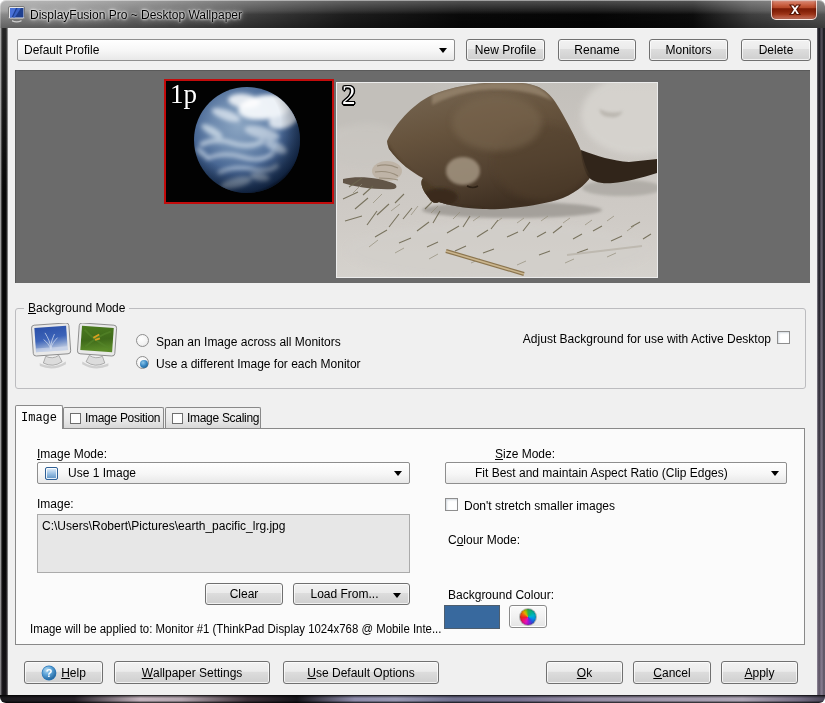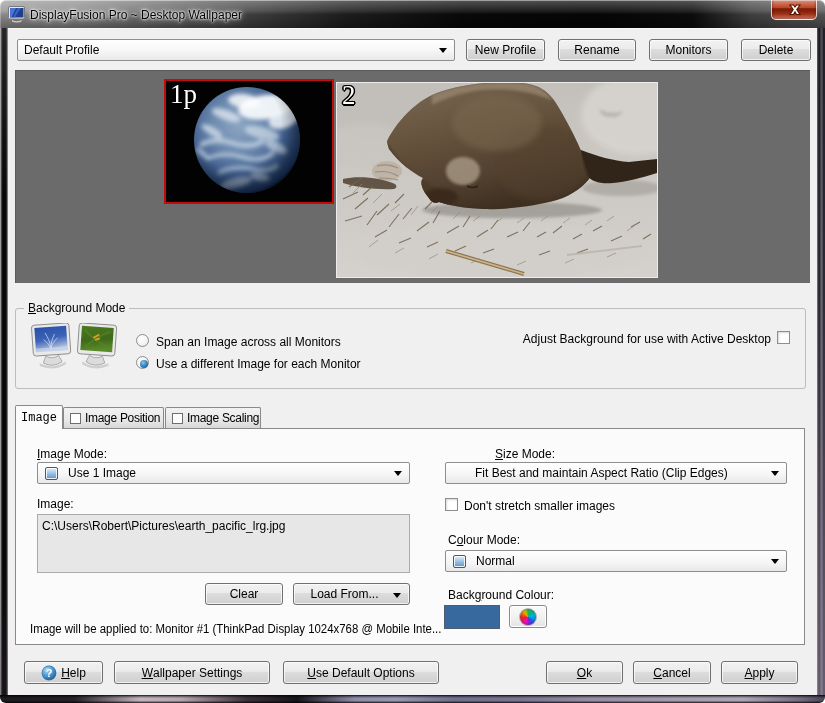--- a/index.html
+++ b/index.html
@@ -260,25 +260,20 @@
  <div class="lbl" style="left:30px; top:622px; transform:scaleX(.95); transform-origin:0 0;">Image will be applied to: Monitor #1 (ThinkPad Display 1024x768 @ Mobile Inte...</div>
 
  <div class="lbl" style="left:448px; top:447px;margin-left:47px;"><u>S</u>ize Mode:</div>
  <div class="combo" style="left:445px; top:462px; width:342px;padding-left:21px;">
       <span style="padding-left:8px;">Fit Best and maintain Aspect Ratio (Clip Edges)</span>
       <i class="arrow"></i>
     </div>
  <div class="cb" style="left:445px; top:498px;"></div>
  <div class="lbl" style="left:464px; top:499px;">Don't stretch smaller images</div>
  <div class="lbl" style="left:448px; top:533px;">C<u>o</u>lour Mode:</div>
- <div class="combo" style="left:445px; top:550px; width:342px;">
-      <span class="cicon"></span>
-      <span style="padding-left:30px;">Normal</span>
-      <i class="arrow"></i>
-    </div>
  <div class="lbl" style="left:448px; top:588px;">Back<u>g</u>round Colour:</div>
  <div style="position:absolute; left:444px; top:605px; width:56px; height:24px; background:#38699e; border:1px solid #4e5e6e;"></div>
  <div style="position:absolute; left:509px; top:605px; width:38px; height:23px; border:1px solid #8a8a8a; border-radius:3px; background:linear-gradient(#fafafa,#f0f0f0 55%,#e4e4e4); box-shadow:inset 0 0 0 1px #fff;">
    <span style="position:absolute; left:10px; top:3px; width:16px; height:16px; border-radius:50%; background: conic-gradient(from 0deg, #2fae4a, #00b294 40deg, #00b4c8 75deg, #0096e8 105deg, #2a50dc 140deg, #8a1ad8 170deg, #e011c0 200deg, #f01270 235deg, #ee2222 265deg, #f05c10 295deg, #eea500 320deg, #9ec400 340deg, #2fae4a 360deg); box-shadow: inset 0 0 2px rgba(0,0,0,.5), 0 0 0 1px rgba(60,60,60,.35);"></span>
  </div>
 
  <div class="btn" style="left:24px; top:661px; width:79px; height:23px;">
    <span style="position:relative; width:16px; height:16px; margin-right:4px; display:inline-block;">
     <svg width="16" height="16" viewBox="0 0 16 16">
           <circle cx="8" cy="8" r="7.4" fill="#2a76b8"></circle>

